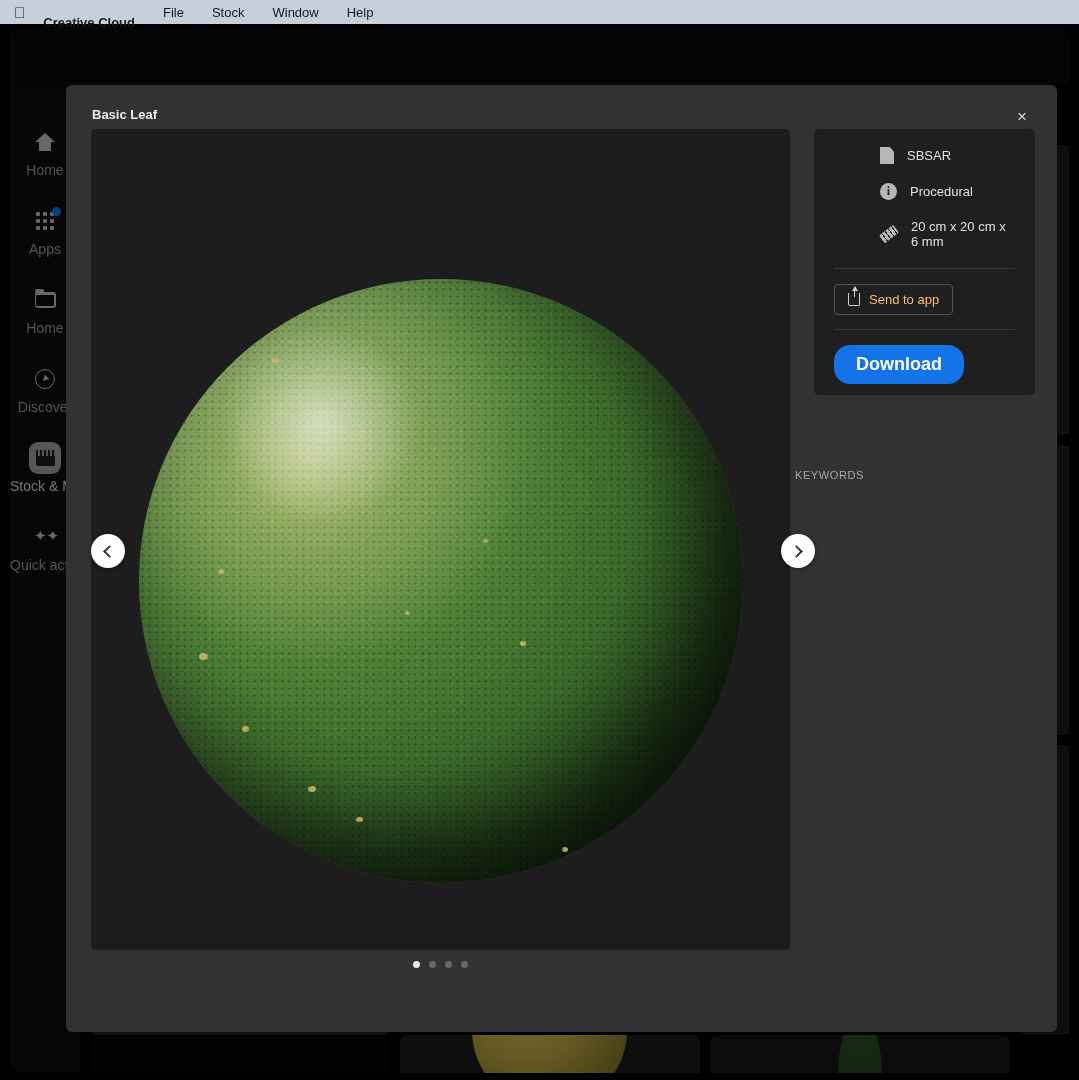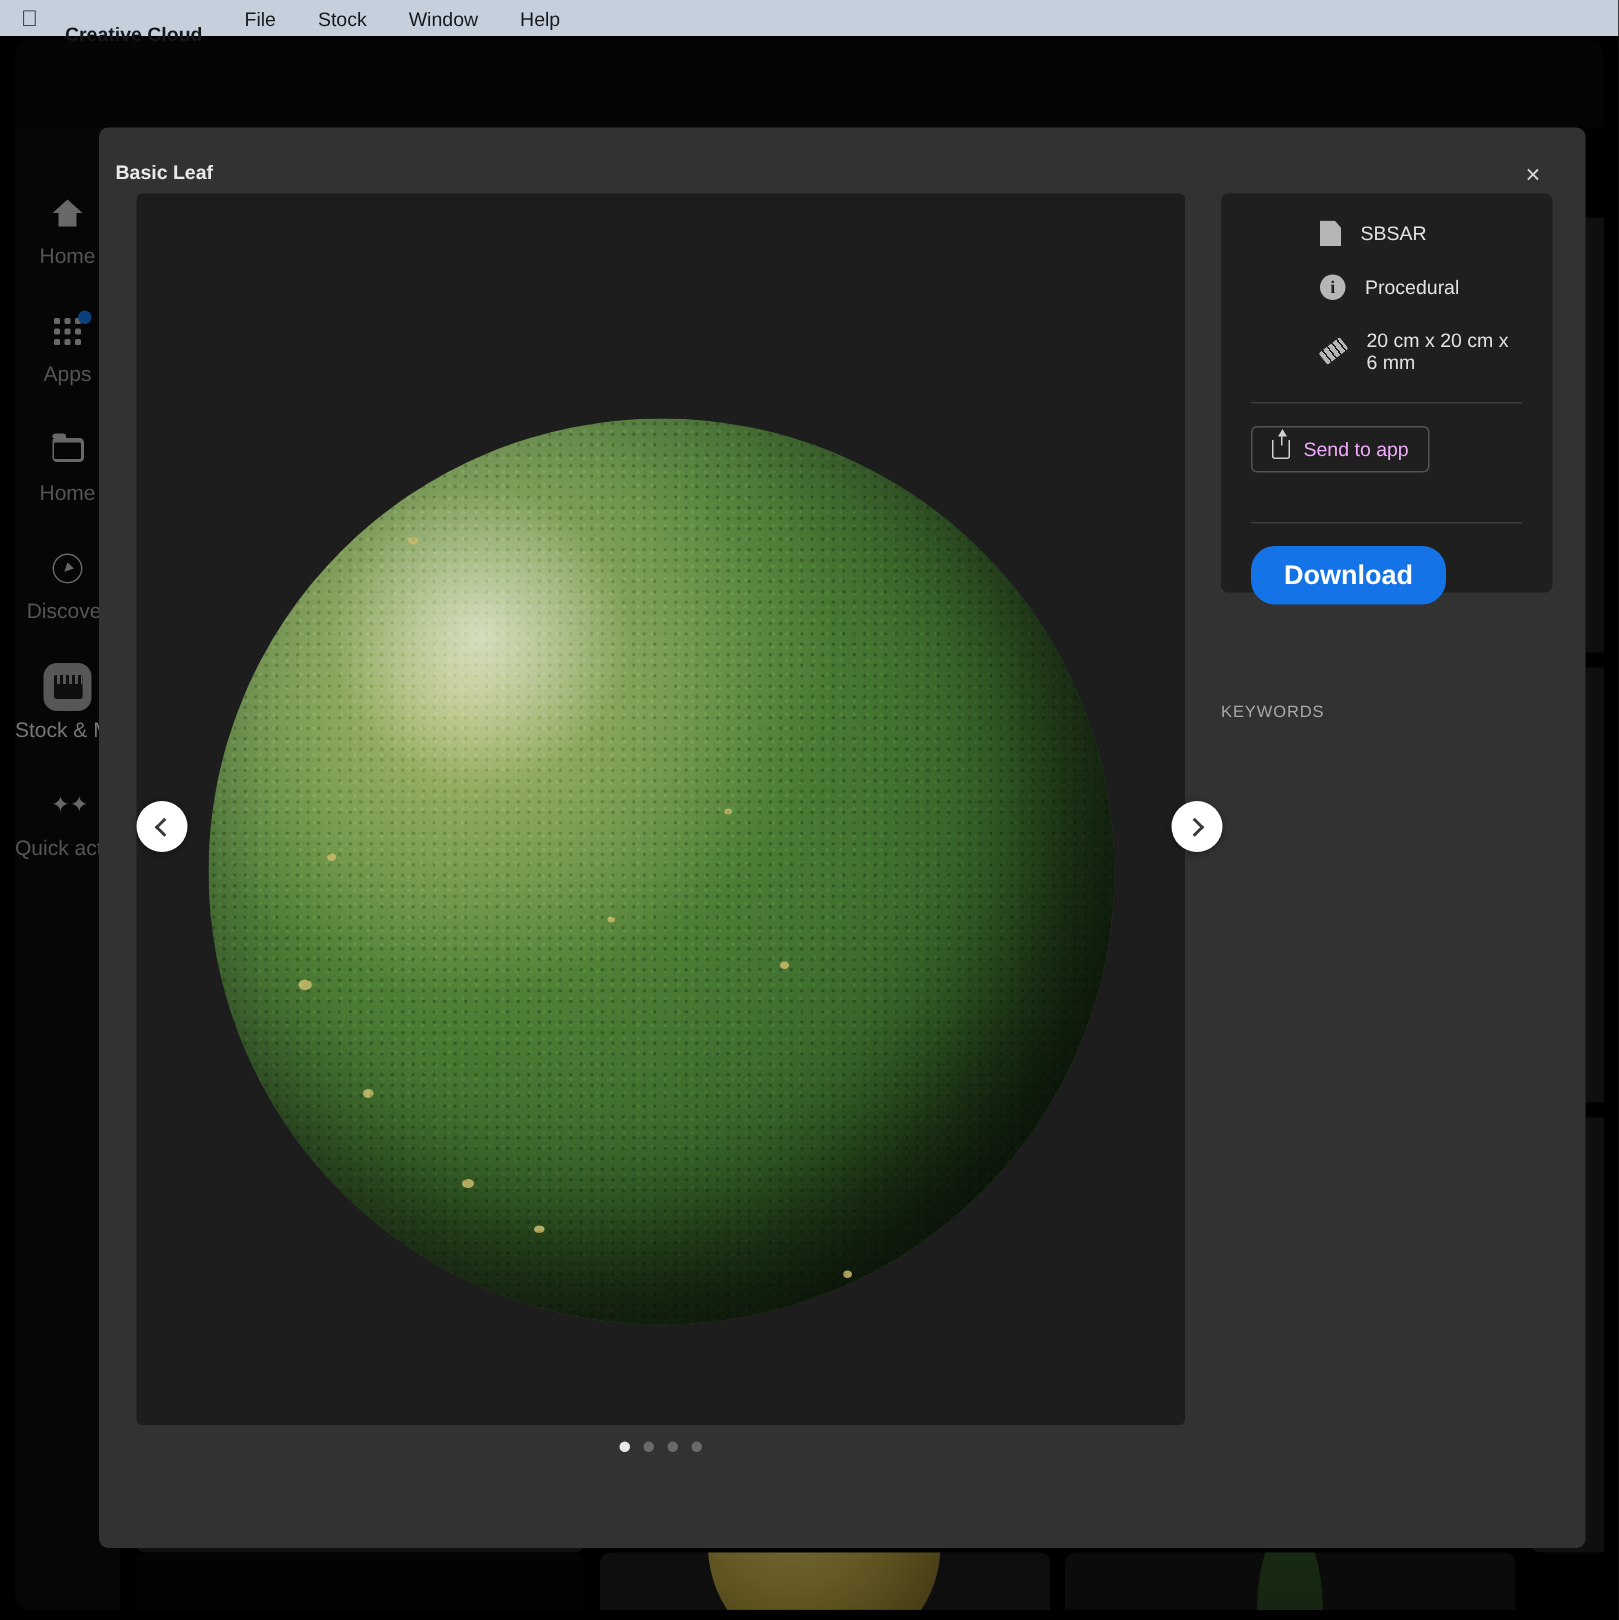--- a/index.html
+++ b/index.html
@@ -101,21 +101,21 @@
   
   .content { position:absolute; left:70px; top:58px; right:0; bottom:0; background:#000; }
   .card { position:absolute; background:#1c1c1c; border-radius:7px; }
 
   
   .overlay { position:absolute; inset:0; background:rgba(0,0,0,0.45); z-index:40; }
   .modal {
     position:absolute; left:56px; top:58px; width:991px; height:947px;
     background:#323232; border-radius:6px; z-index:50; overflow:hidden;
   }
-  .modal-title { position:absolute; left:11px; top:22px; font-size:13px; font-weight:bold; color:#eaeaea; }
+  .modal-title { position:absolute; left:26px; top:22px; font-size:13px; font-weight:bold; color:#eaeaea; }
   .modal-close {
     position:absolute; right:21px; top:17px; width:28px; height:28px;
     display:flex; align-items:center; justify-content:center;
     font-size:17px; color:#d8d8d8; cursor:pointer; line-height:1;
   }
 
   
   .preview {
     position:absolute; left:25px; top:44px; width:699px; height:821px;
     background:#1d1d1d; border-radius:4px; overflow:hidden;
@@ -167,32 +167,32 @@
   .ico-info { width:17px;height:17px;border-radius:50%;background:#b6b6b6;
     display:flex;align-items:center;justify-content:center;color:#1f1f1f;
     font-size:12px;font-weight:bold;font-family:"Liberation Serif",serif; flex:none; }
   .ico-ruler { width:18px;height:10px;background:#b6b6b6;border-radius:2px;transform:rotate(-38deg);
     position:relative; flex:none;
     background-image:repeating-linear-gradient(90deg,transparent 0 3px,#1f1f1f 3px 4px); }
   .hrule { height:1px; background:#3d3d3d; margin:4px 0 15px; }
   .sendbtn {
     display:inline-flex; align-items:center; gap:9px;
     border:1px solid #555; border-radius:4px; padding:7px 13px;
-    font-size:13px; color:#f0abfc; cursor:pointer; margin-bottom:29px;
+    font-size:13px; color:#fdba74; cursor:pointer; margin-bottom:10px;
   }
   .ico-share { width:12px;height:13px;border:1.4px solid #cfcfcf;border-top:none;border-radius:0 0 2px 2px;position:relative; flex:none; }
   .ico-share::after{content:"";position:absolute;left:3.4px;top:-7px;width:0;height:0;
     border-left:3px solid transparent;border-right:3px solid transparent;border-bottom:5px solid #cfcfcf;}
   .ico-share::before{content:"";position:absolute;left:4.7px;top:-3px;width:1.4px;height:7px;background:#cfcfcf;}
   .dlbtn {
     display:inline-block; background:#1473e6; color:#fff; font-size:18px; font-weight:bold;
     padding:9px 22px; border-radius:16px; cursor:pointer;
   }
 
-  .kw-title { position:absolute; left:748px; top:384px; font-size:11px; color:#a8a8a8; letter-spacing:.6px; }
+  .kw-title { position:absolute; left:729px; top:384px; font-size:11px; color:#a8a8a8; letter-spacing:.6px; }
   .kws { position:absolute; left:748px; top:404px; width:225px; display:flex; flex-wrap:wrap; gap:8px; }
   .kw {
     border:1px solid #5a5a5a; border-radius:4px; padding:4px 10px;
     font-size:12px; color:#d2d2d2; background:#2b2b2b; cursor:pointer;
   }
 </style>
 </head>
 <body>
 
 <div id="root">

